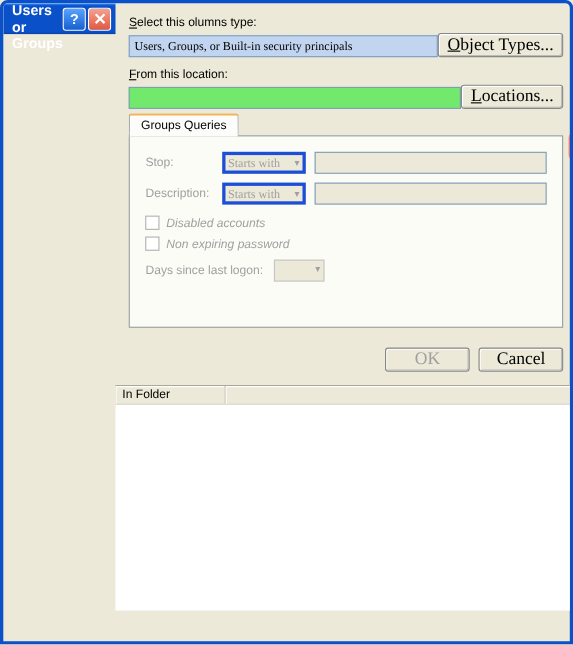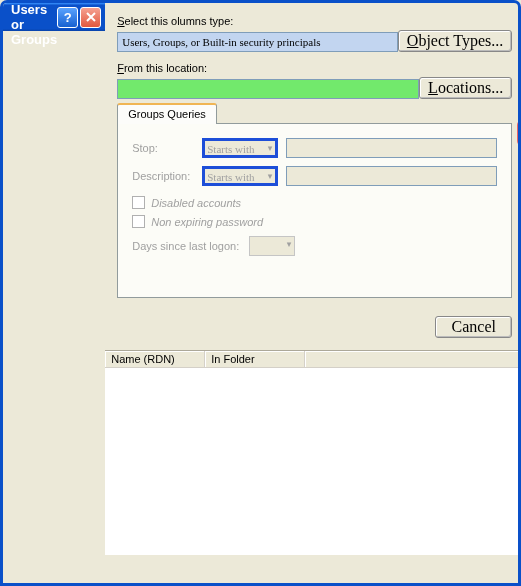--- a/index.html
+++ b/index.html
@@ -117,25 +117,25 @@
               <ellipse cx="18" cy="21" rx="12" ry="5" fill="#7eb0e8" stroke="#2c5aa0" stroke-width="1"></ellipse>
               <circle cx="12" cy="12" r="7" fill="#e8f0d0" stroke="#6a8a3a" stroke-width="2"></circle>
               <circle cx="12" cy="12" r="5" fill="#c8e090"></circle>
               <rect x="17" y="17" width="8" height="3" rx="1" fill="#8a6a3a" transform="rotate(45 17 17)"></rect>
             </svg>
           </div>
         </div>
       </div>
 
       <div class="bottom-btns">
+        <button class="btn disabled">OK</button>
         <button class="btn">Cancel</button>
       </div>
 
     </div>
 
     <div class="results-hdr">
-      <div class="col col1">Name (RDN)</div>
       <div class="col col2">In Folder</div>
       <div class="col col3"></div>
     </div>
     <div class="results-body"></div>
   </div>
 </div>
 
 </body></html>

